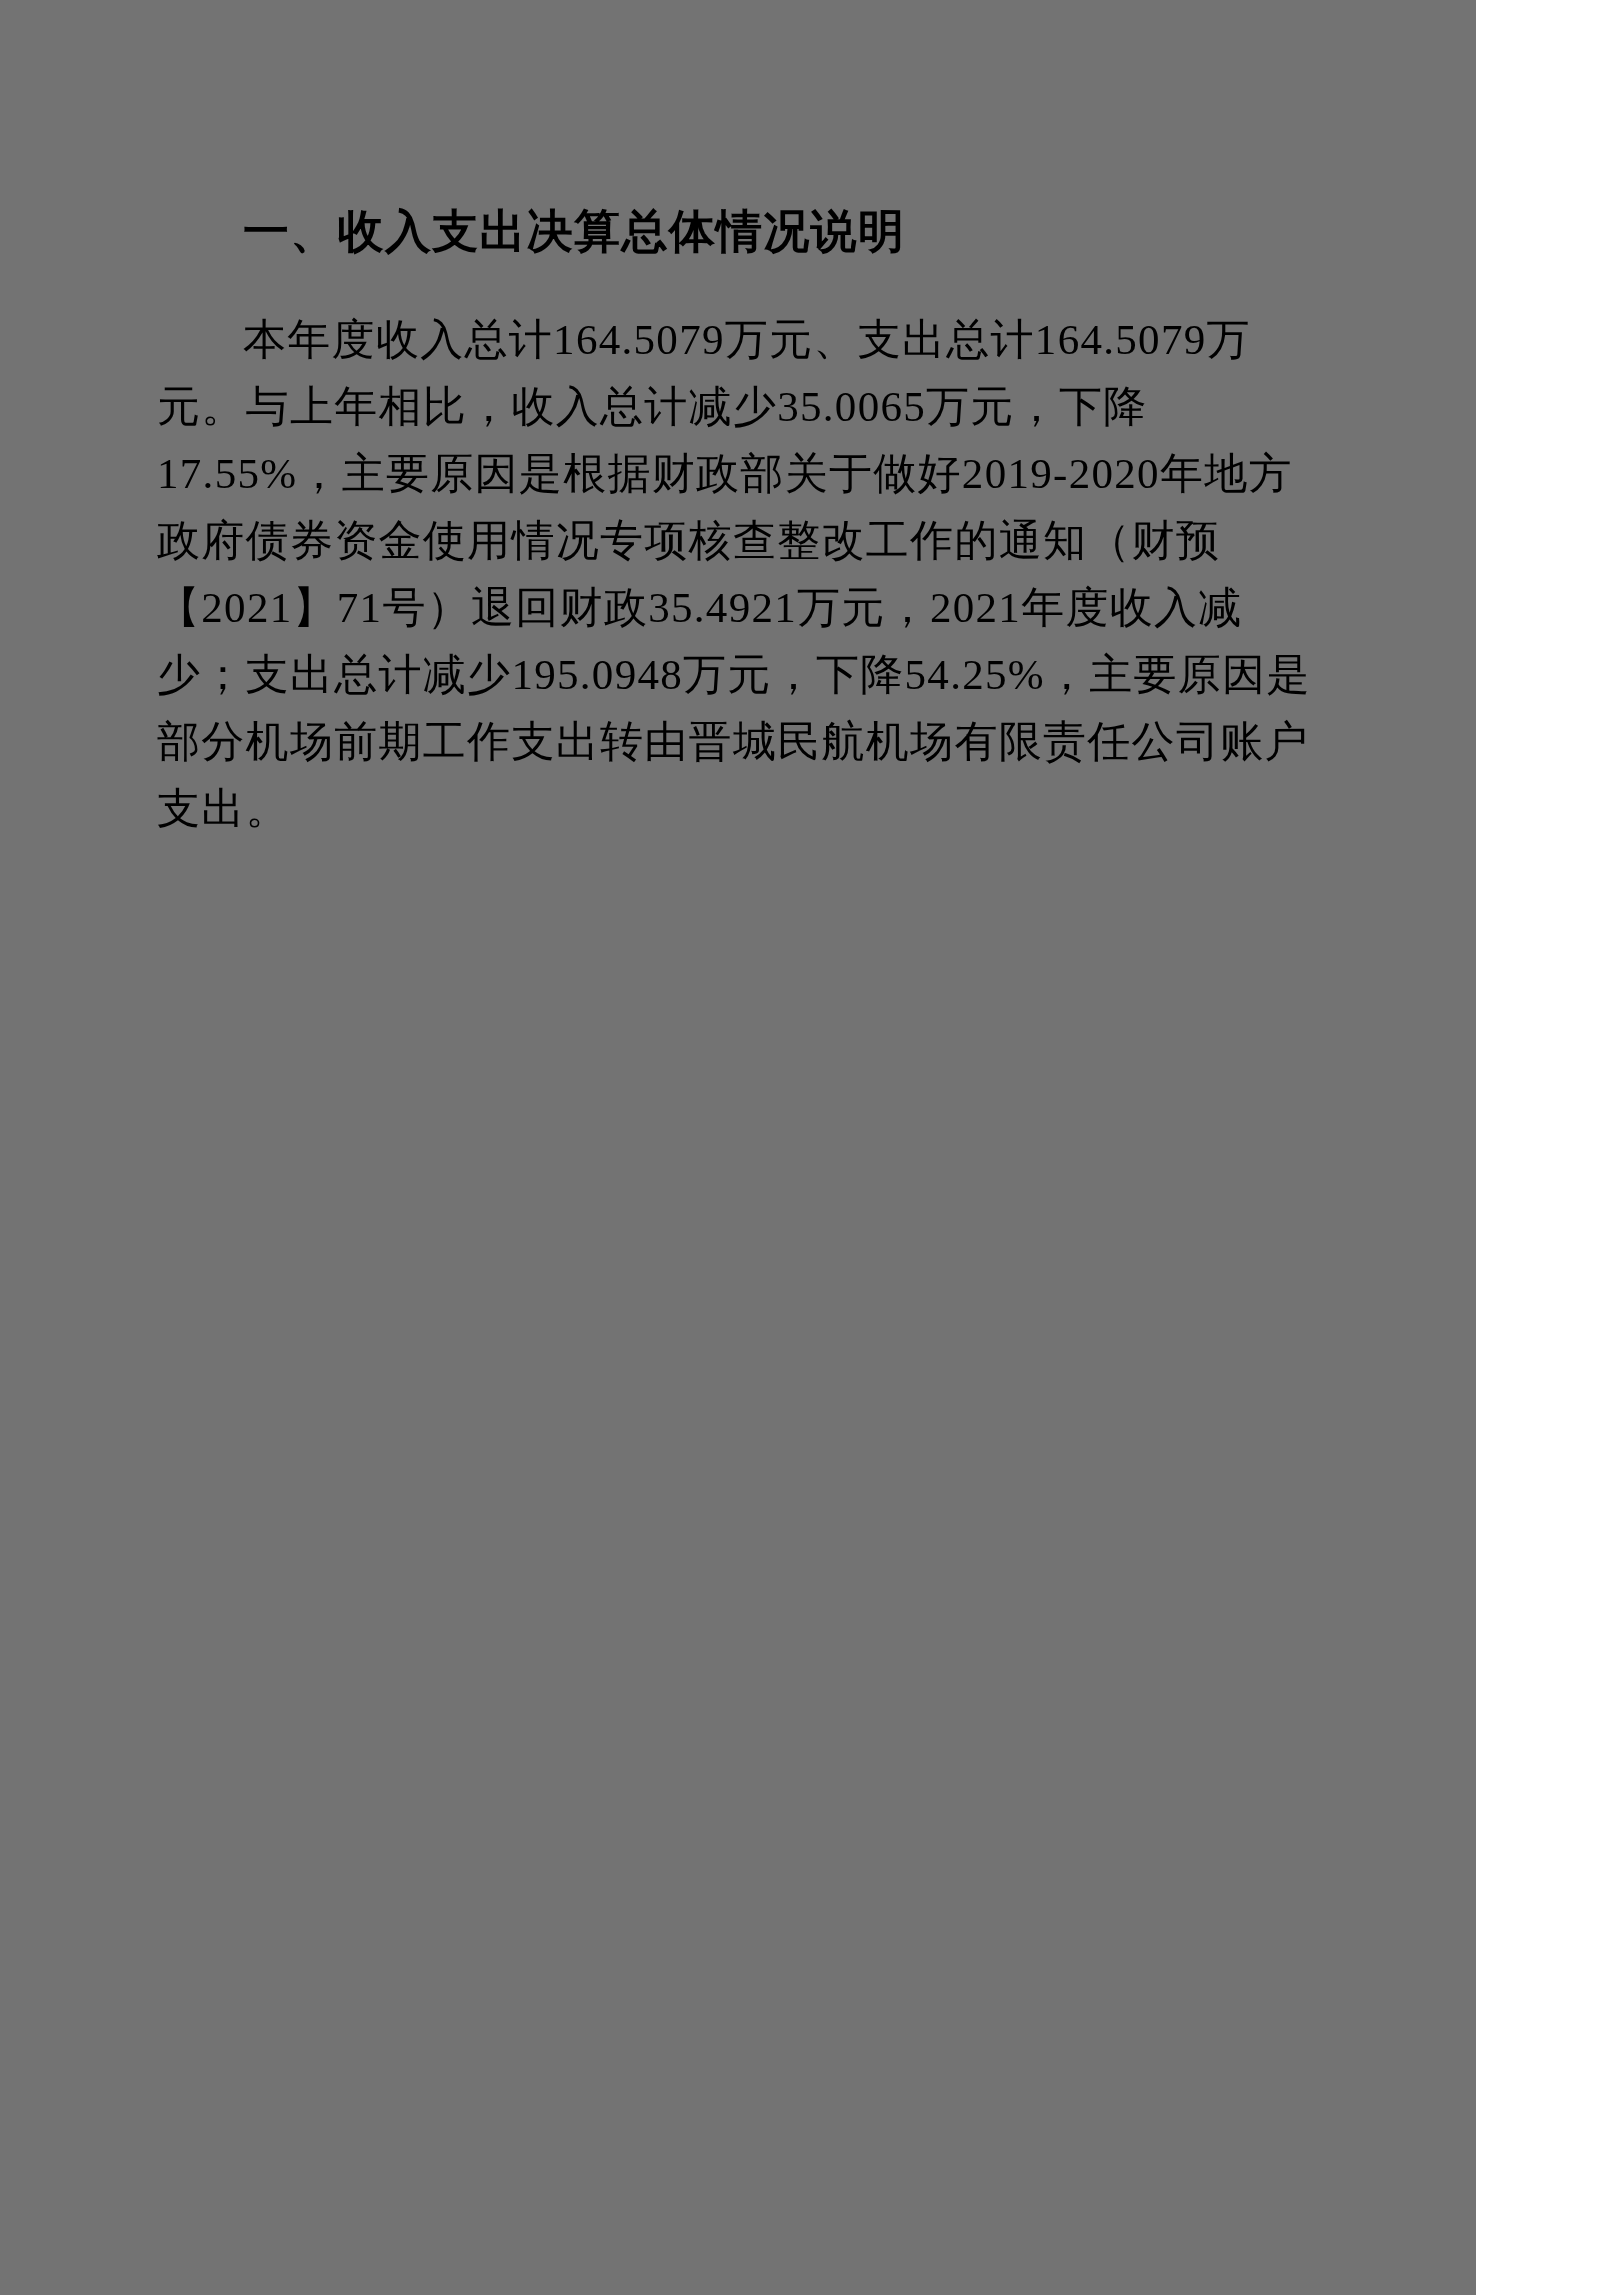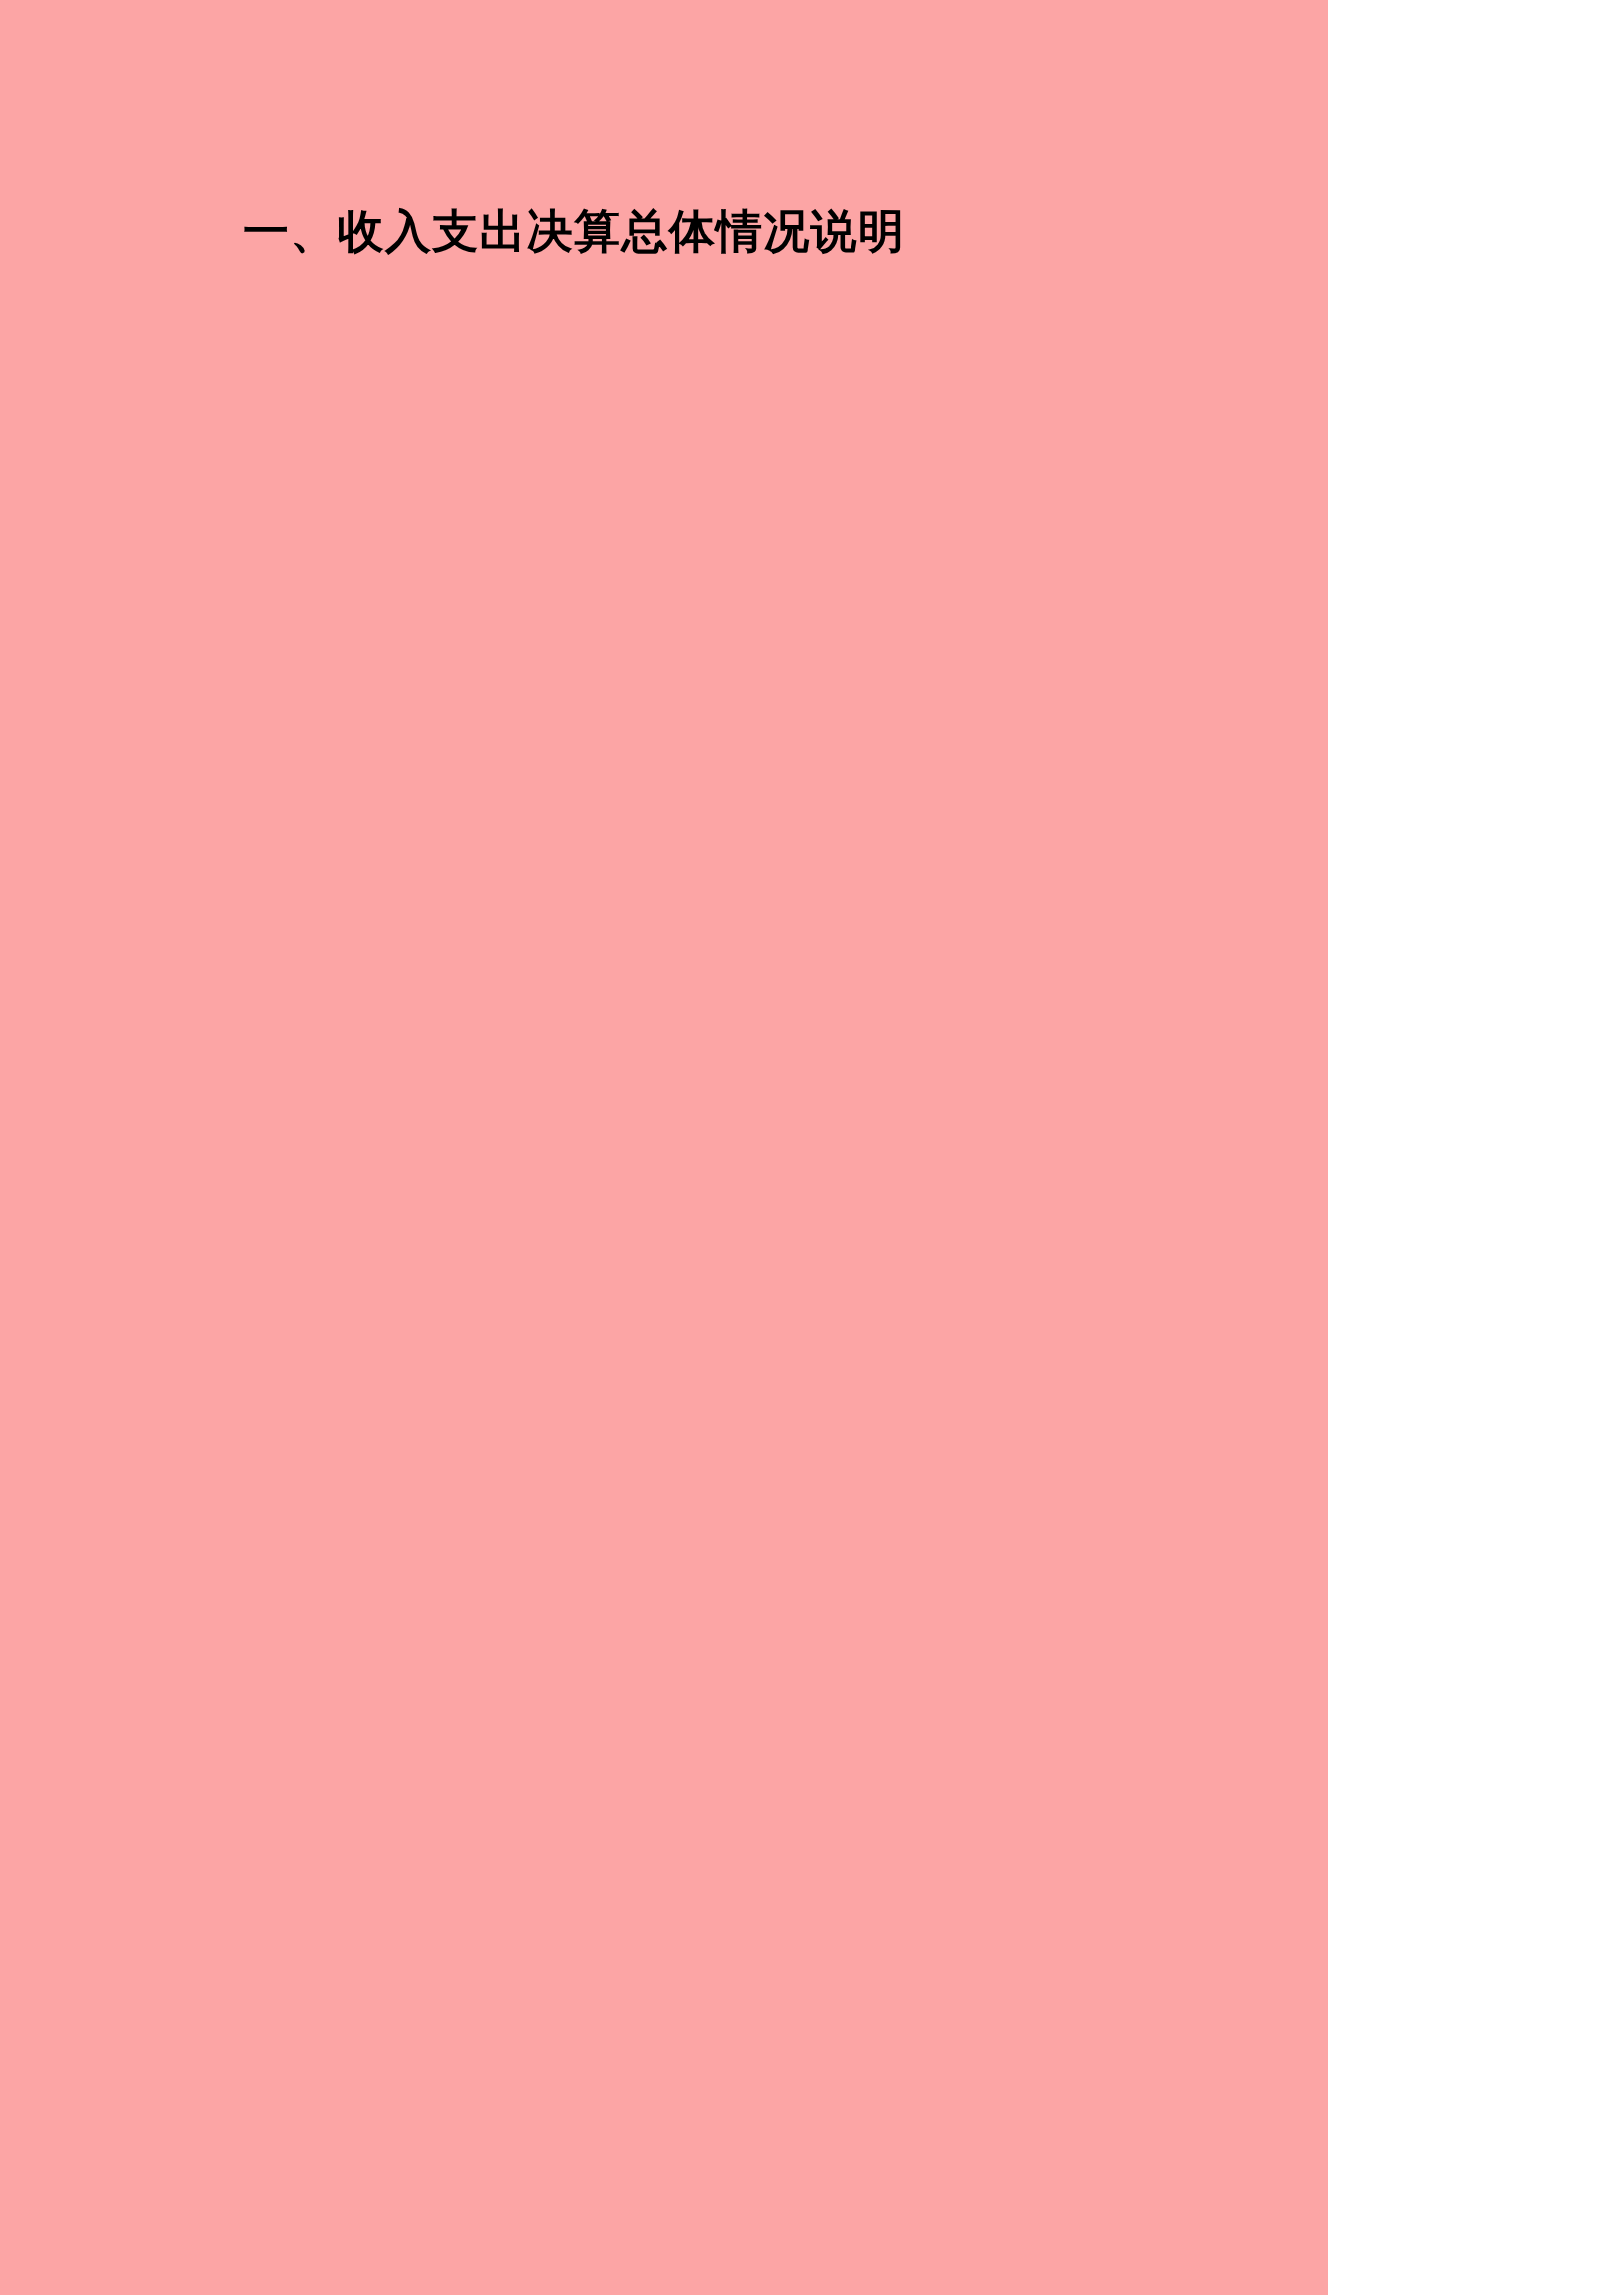--- a/index.html
+++ b/index.html
@@ -2,23 +2,23 @@
 <html style="font-size:10.5px"><head>
 <meta charset="utf-8">
 <style>
   html, body {
     margin: 0;
     padding: 0;
     background: #ffffff;
   }
   .page {
     position: relative;
-    width: 1328px;
+    width: 1476px;
     height: 2295px;
-    background: #fca5a5;
+    background: #737373;
     color: #000000;
     box-sizing: border-box;
     padding: 133px 157px 0 157px;
     overflow: hidden;
   }
   .section { margin: 0; padding: 0; }
   .heading {
     font-family: "Liberation Sans", "DejaVu Sans", sans-serif;
     font-weight: 700;
     font-size: 46px;
@@ -40,20 +40,21 @@
     white-space: pre-wrap;
   }
 </style>
 </head>
 <body>
 
 <div class="page">
 
   <div class="section">
     <h2 class="heading">一、收入支出决算总体情况说明</h2>
+    <p class="para">本年度收入总计164.5079万元、支出总计164.5079万元。与上年相比，收入总计减少35.0065万元，下降17.55%，主要原因是根据财政部关于做好2019-2020年地方政府债券资金使用情况专项核查整改工作的通知（财预【2021】71号）退回财政35.4921万元，2021年度收入减少；支出总计减少195.0948万元，下降54.25%，主要原因是部分机场前期工作支出转由晋城民航机场有限责任公司账户支出。</p>
   </div>
 
 
   <div class="section">
   </div>
 
   <div class="section">
   </div>
 
 </div>

